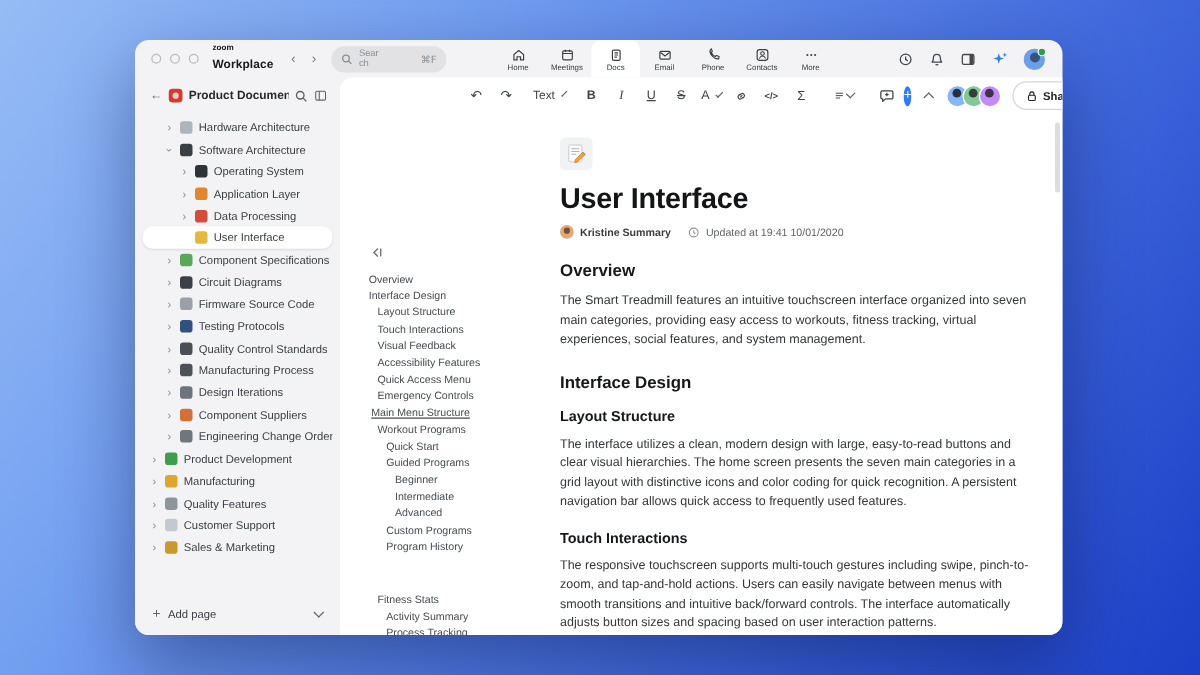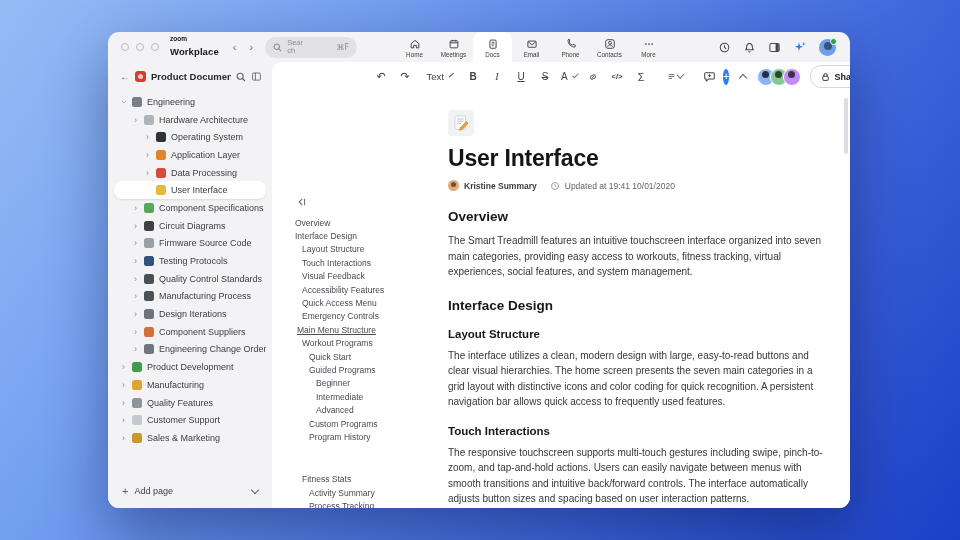--- a/index.html
+++ b/index.html
@@ -204,29 +204,29 @@
         <svg width="10" height="10" viewBox="0 0 10 10">
             <circle cx="4.2" cy="4.2" r="3" fill="none" stroke="#5f6368" stroke-width="1.1"></circle>
             <path d="M6.5 6.5 L9 9" stroke="#5f6368" stroke-width="1.1"></path>
           </svg>
         <svg width="11" height="11" viewBox="0 0 14 14">
             <rect x="2" y="2.6" width="10" height="9" rx="1.5" fill="none" stroke="#5f6368" stroke-width="1.1"></rect>
             <path d="M5.6 2.6 v9" stroke="#5f6368" stroke-width="1.1"></path>
           </svg>
       </div>
       <div class="tree">
-          <div class="trow" style="padding-left: 6px;">
-            <span class="chev open">›</span>
-            <span class="sq" style="background: rgb(122, 127, 135);"></span>
-            <span class="tlbl">Engineering</span>
-          </div>
           <div class="trow" style="padding-left: 18px;">
             <span class="chev">›</span>
             <span class="sq" style="background: rgb(174, 180, 187);"></span>
             <span class="tlbl">Hardware Architecture</span>
+          </div>
+          <div class="trow" style="padding-left: 18px;">
+            <span class="chev open">›</span>
+            <span class="sq" style="background: rgb(58, 63, 69);"></span>
+            <span class="tlbl">Software Architecture</span>
           </div>
           <div class="trow" style="padding-left: 30px;">
             <span class="chev">›</span>
             <span class="sq" style="background: rgb(46, 51, 56);"></span>
             <span class="tlbl">Operating System</span>
           </div>
           <div class="trow" style="padding-left: 30px;">
             <span class="chev">›</span>
             <span class="sq" style="background: rgb(226, 134, 44);"></span>
             <span class="tlbl">Application Layer</span>

